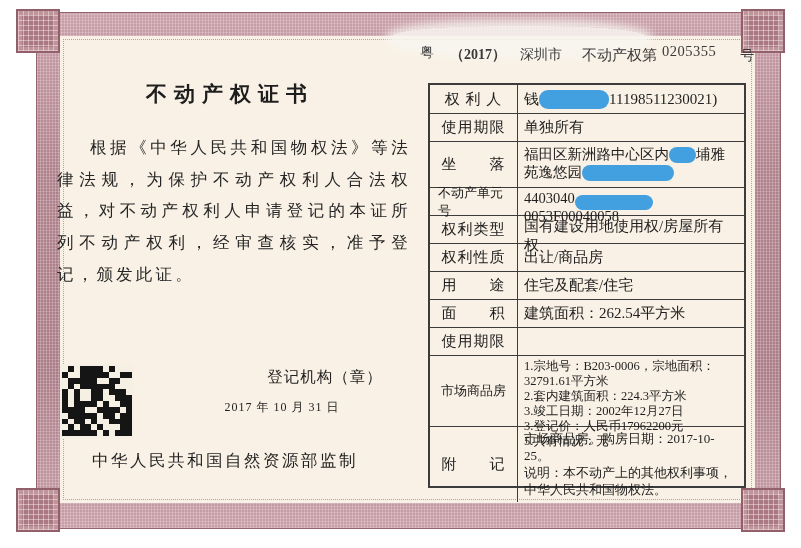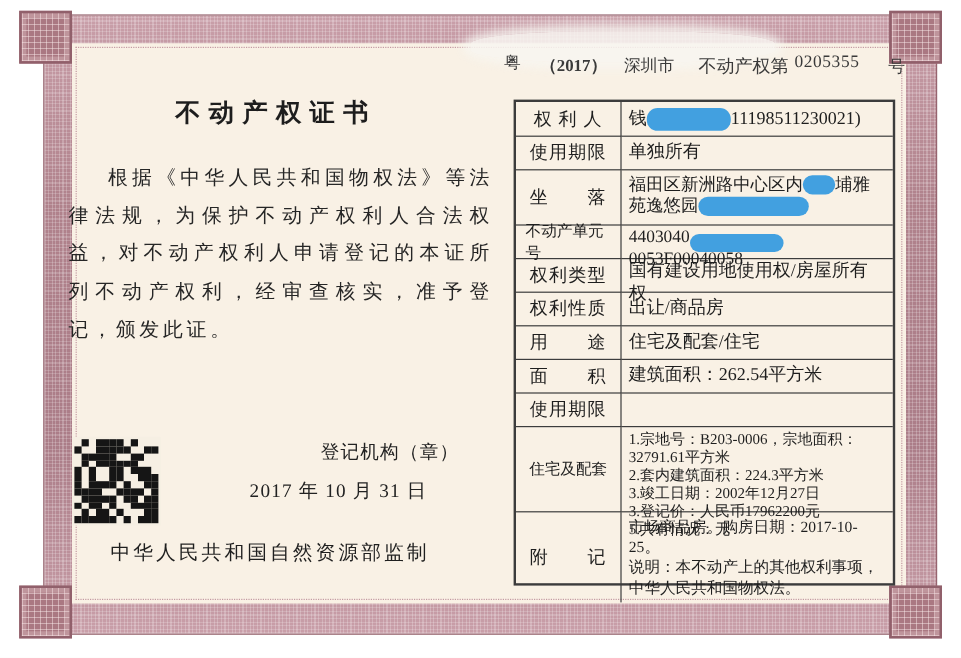--- a/index.html
+++ b/index.html
@@ -40,21 +40,21 @@
   .body-text{position:absolute;left:57px;top:132px;width:354px;z-index:5;
     font-size:16.5px;line-height:1.92;letter-spacing:3.2px;text-align:justify;
     text-indent:2em;color:#262626;}
   .barcode{position:absolute;left:60px;top:364px;width:74px;height:74px;z-index:5;
     display:grid;grid-template-columns:repeat(12,1fr);grid-template-rows:repeat(12,1fr);
     background:#f6efe3;padding:2px;box-sizing:border-box;}
   .bc{width:100%;height:100%;} .bc.dark{background:#151515;}
   .registry{position:absolute;left:240px;top:367px;width:170px;z-index:5;text-align:center;
     font-size:15.5px;letter-spacing:1px;}
   .issue-date{position:absolute;left:192px;top:399px;width:180px;z-index:5;text-align:center;
-    font-size:16px;letter-spacing:1px;}
+    font-size:12px;letter-spacing:1px;}
   .ministry{position:absolute;left:66px;top:450px;width:318px;z-index:5;text-align:center;
     font-size:16.5px;letter-spacing:2.5px;color:#1f1f1f;}
   
   .info-table{position:absolute;left:428px;top:83px;width:318px;height:405px;z-index:5;
     display:grid;grid-template-columns:88px 1fr;
     grid-template-rows:29px 28px 46px 28px 28px 28px 28px 28px 28px 71px auto;
     border:2px solid #3c3c3c;box-sizing:border-box;font-size:15px;color:#1e1e1e;}
   .tl{border-right:1px solid #3c3c3c;border-bottom:1px solid #3c3c3c;
     display:flex;align-items:center;justify-content:center;text-align:left;
     padding:0 8px;letter-spacing:1px;}
@@ -278,21 +278,21 @@
 
     <div class="tl">用　　途</div>
     <div class="tv">住宅及配套/住宅</div>
 
     <div class="tl">面　　积</div>
     <div class="tv">建筑面积：262.54平方米</div>
 
     <div class="tl">使用期限</div>
     <div class="tv"></div>
 
-    <div class="tl small">住宅及配套</div>
+    <div class="tl small">市场商品房</div>
     <div class="tv blk lines-sm">
       <div>1.宗地号：B203-0006，宗地面积：32791.61平方米</div>
       <div>2.套内建筑面积：224.3平方米</div>
       <div>3.竣工日期：2002年12月27日</div>
       <div>3.登记价：人民币17962200元</div>
       <div>5.共有情况：无</div>
     </div>
 
     <div class="tl last">附　　记</div>
     <div class="tv blk lines-md last">

